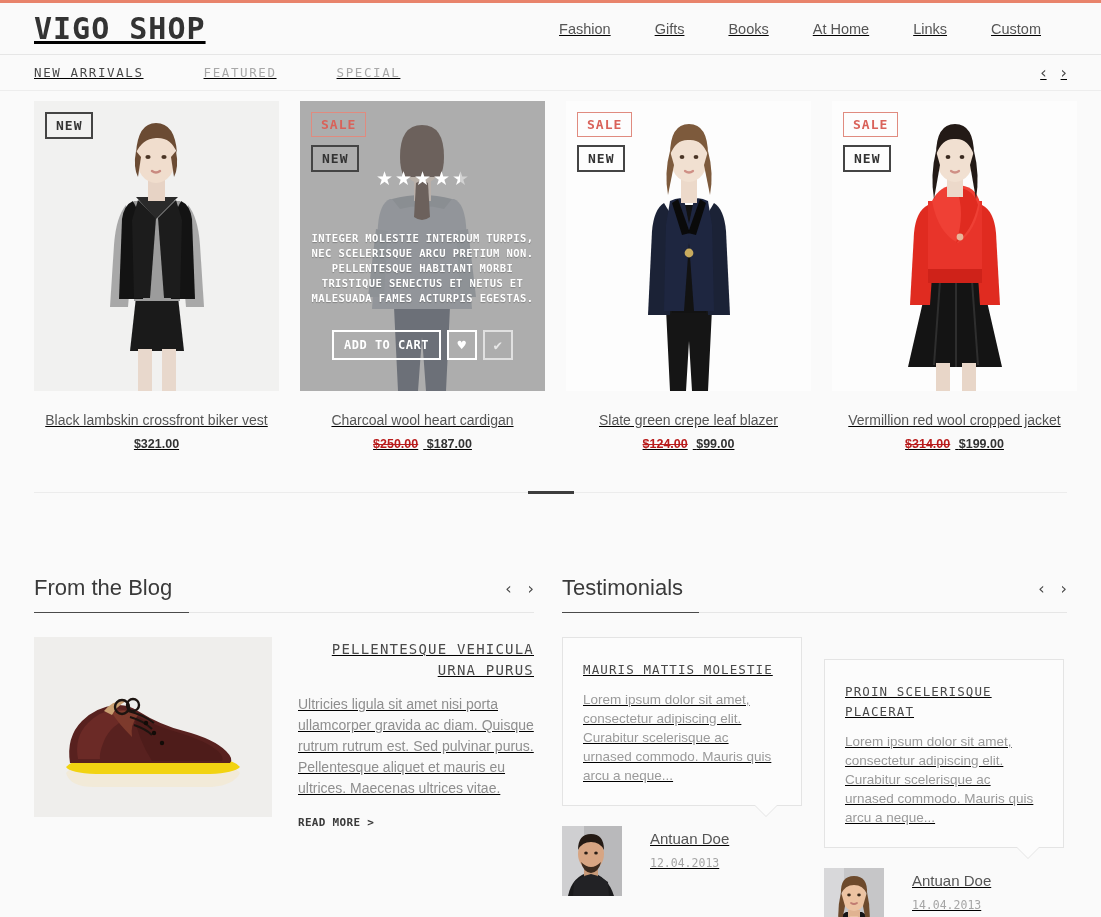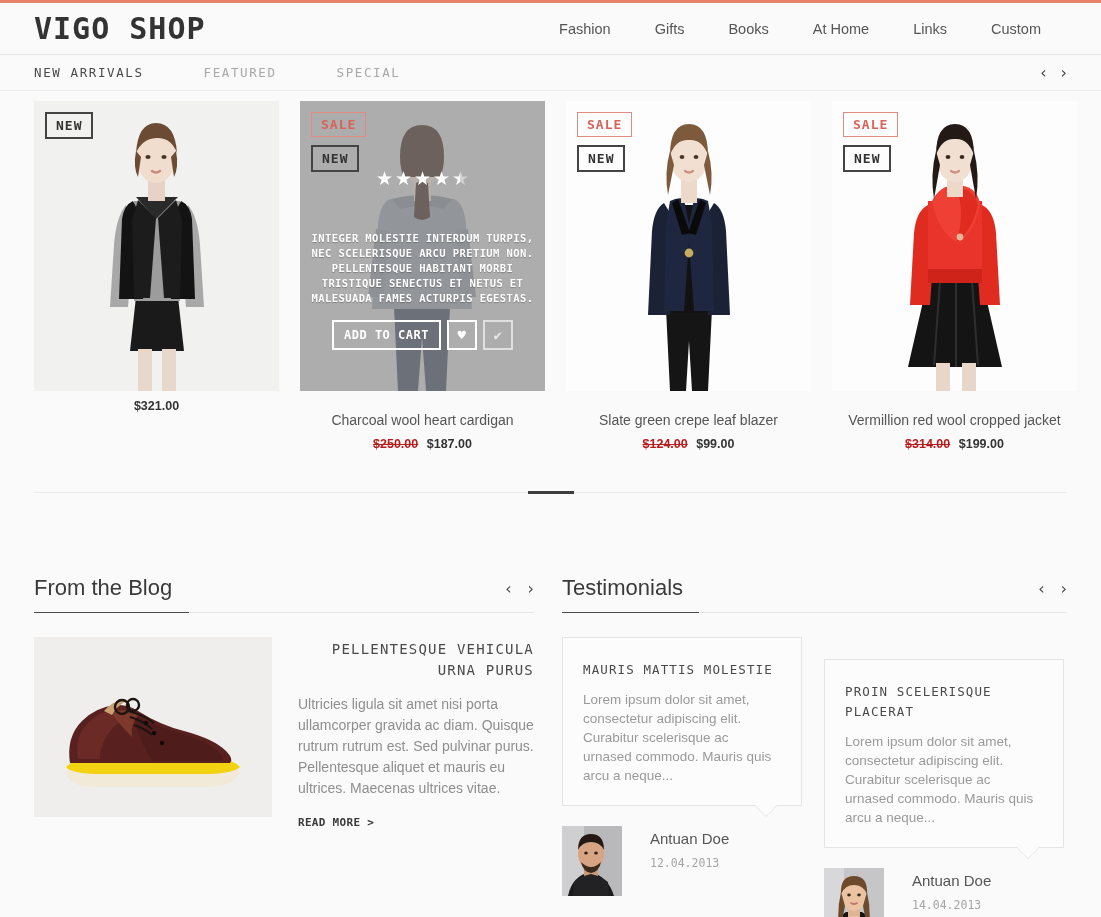--- a/index.html
+++ b/index.html
@@ -2,21 +2,21 @@
 <html><head>
 <meta charset="utf-8">
 <style>
   * { box-sizing: border-box; margin: 0; padding: 0; }
   html, body {
     width: 1101px; height: 917px;
     background: #fafafa;
     font-family: "Liberation Sans", sans-serif;
     overflow: hidden;
   }
-  .page { position: relative; width: 1101px; height: 867px; background: #fafafa; }
+  .page { position: relative; width: 1101px; height: 867px; background: #fafafa; text-decoration: underline; }
 
   
   .top-accent { height: 3px; background: #e8836b; width: 100%; }
 
   
   .header {
     height: 52px; display: flex; align-items: center;
     border-bottom: 1px solid #e6e6e6; background: #fafafa;
   }
   .logo {
@@ -83,21 +83,21 @@
     -webkit-background-clip: text; background-clip: text; color: transparent;
   }
   .ovtext {
     font-family: "DejaVu Sans Mono", monospace;
     font-size: 10.5px; line-height: 15px; letter-spacing: 0.4px;
     color: #fff; text-align: center; text-transform: uppercase;
     padding: 0 6px; font-weight: bold;
     text-shadow: 0 1px 1px rgba(0,0,0,0.25);
     margin-top: 32px;
   }
-  .ovbtns { display: flex; gap: 6px; margin-top: 14px; }
+  .ovbtns { display: flex; gap: 6px; margin-top: 24px; }
   .ovbtn {
     border: 2px solid #fff; color: #fff; background: transparent;
     font-family: "DejaVu Sans Mono", monospace;
     font-weight: bold; font-size: 12px; letter-spacing: 0.5px;
     padding: 6px 10px; cursor: pointer; line-height: 1;
     display: flex; align-items: center; justify-content: center;
   }
   .ovbtn.icon { width: 30px; padding: 6px 0; font-size: 14px; }
   .ovbtn.check { color: #e8e8e8; border-color: #e0e0e0; }
 
@@ -256,20 +256,21 @@
           <path d="M102 50 q-3 16 2 26 l3 -20z" fill="#6b4b33"></path>
           <path d="M142 50 q3 16 -2 26 l-3 -20z" fill="#6b4b33"></path>
           <ellipse cx="114" cy="56" rx="2.6" ry="2" fill="#4a3526"></ellipse>
           <ellipse cx="130" cy="56" rx="2.6" ry="2" fill="#4a3526"></ellipse>
           <path d="M118 70 q4 3 8 0" stroke="#c98a80" stroke-width="2.4" fill="none" stroke-linecap="round"></path>
         </svg>
         <div class="badges">
           <div class="badge new">NEW</div>
         </div>
       </div>
+      <div class="ptitle">Black lambskin crossfront biker vest</div>
       <div class="pprice">
         <span>$321.00</span>
       </div>
     </div>
 
     <div class="product">
       <div class="pimg">
         <svg width="245" height="290" viewBox="0 0 245 290">
           <rect width="245" height="290" fill="#c9c9c9"></rect>
 

